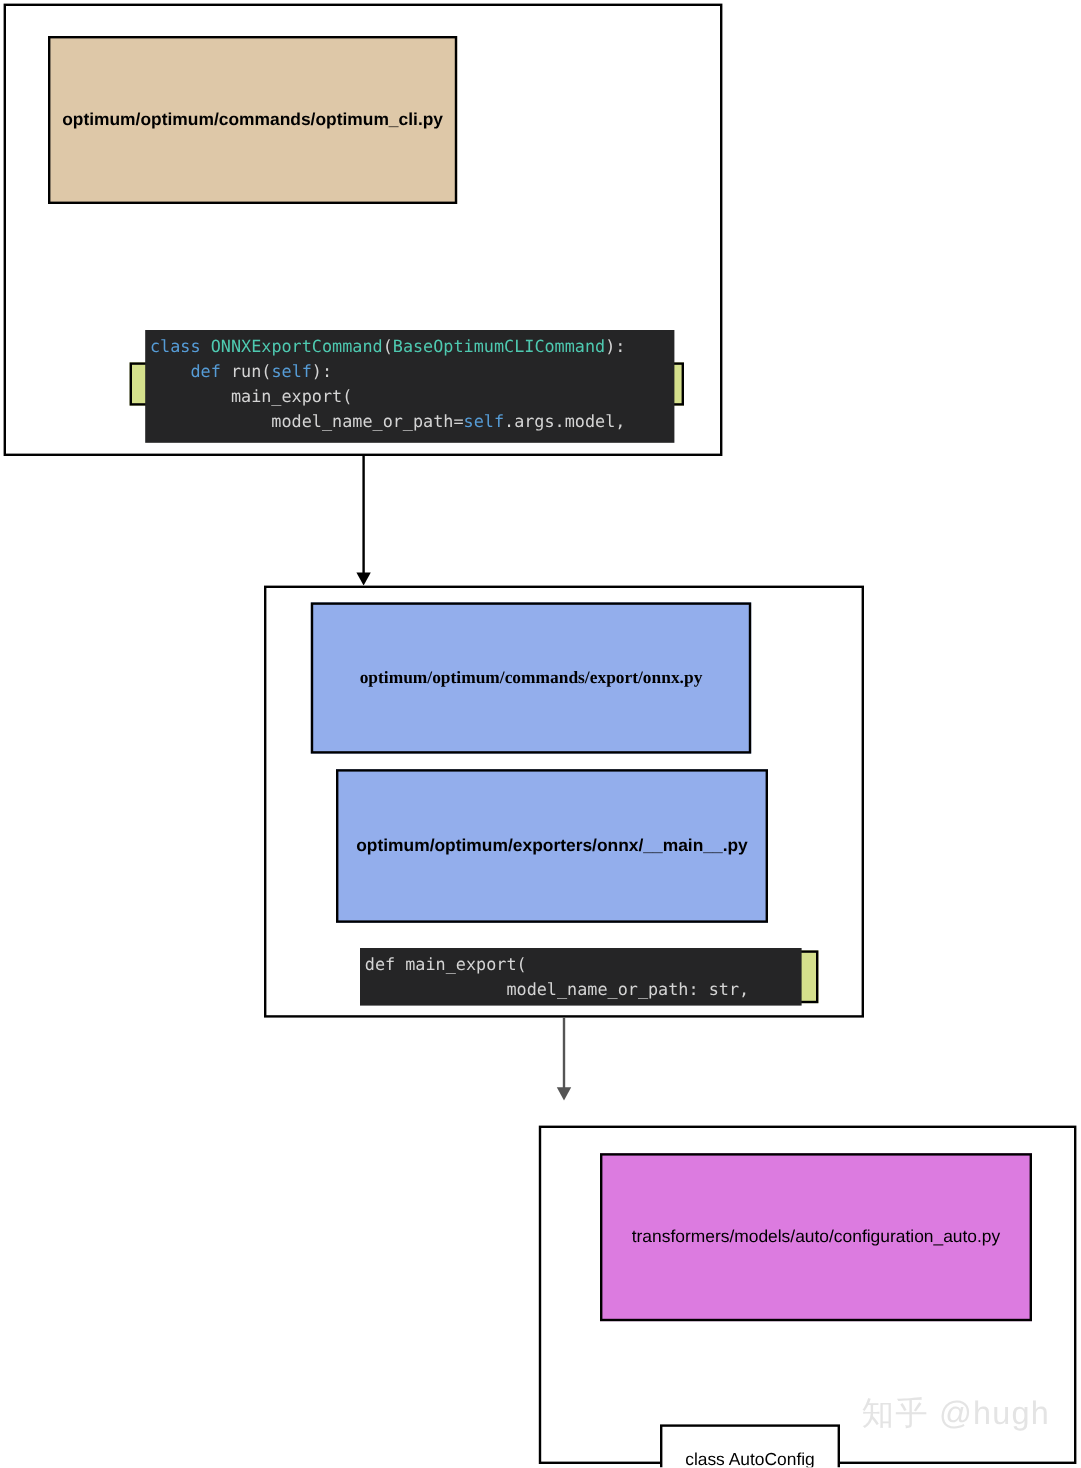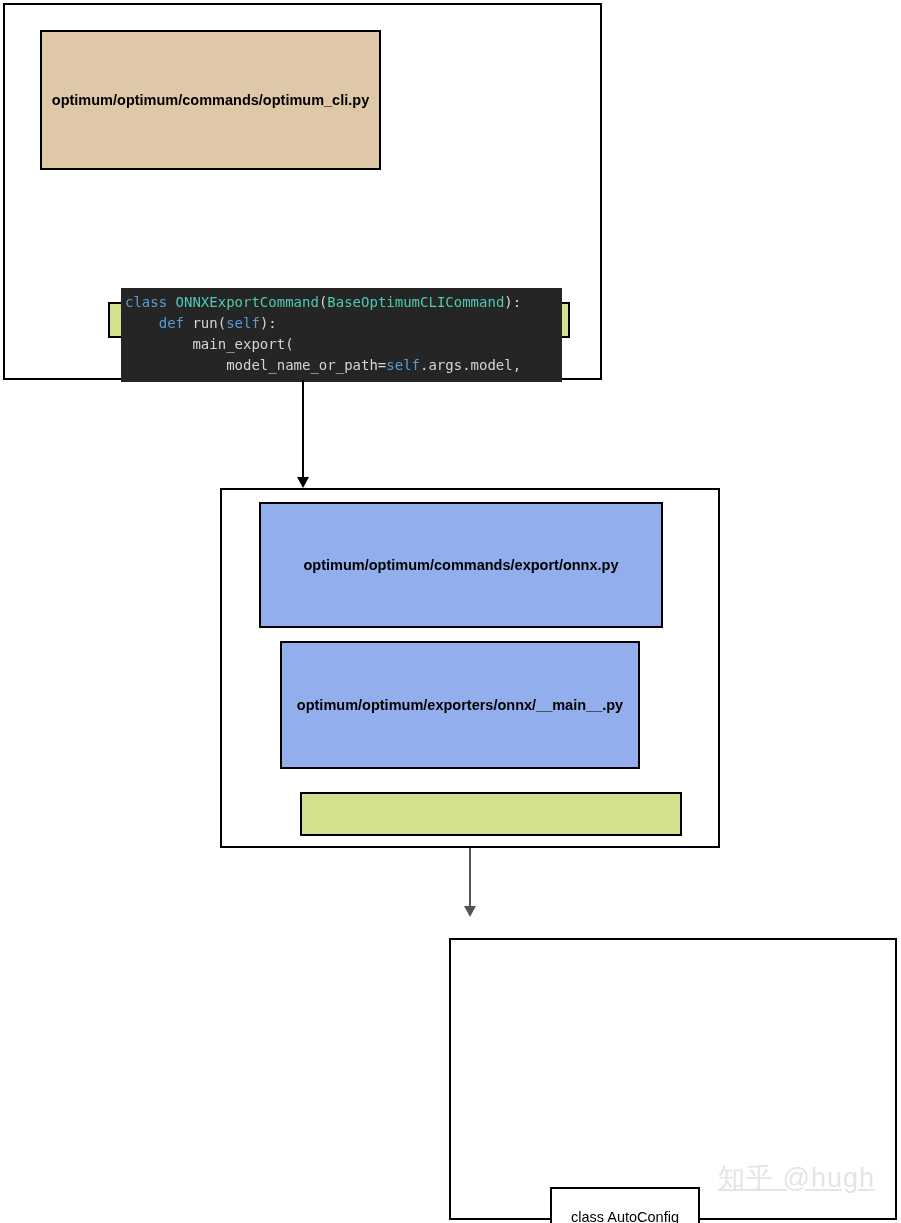--- a/index.html
+++ b/index.html
@@ -108,50 +108,55 @@
 
   <div class="node-box node-tan" style="left:40px; top:30px; width:341px; height:140px;">
     <span>optimum/optimum/commands/optimum_cli.py</span>
   </div>
 
 
   <div class="node-box node-green" style="left:108px; top:302px; width:462px; height:36px;">
     <span></span>
   </div>
 
-  <div class="code-block" style="left:121px; top:288px; width:441px; height:94px;"><span class="tok-kw">class </span><span class="tok-type">ONNXExportCommand</span><span class="tok-punc">(</span><span class="tok-type">BaseOptimumCLICommand</span><span class="tok-punc">):</span>
+  <div class="code-block" style="left:121px; top:275px; width:441px; height:94px;"><span class="tok-kw">class </span><span class="tok-type">ONNXExportCommand</span><span class="tok-punc">(</span><span class="tok-type">BaseOptimumCLICommand</span><span class="tok-punc">):</span>
 <span class="tok-plain">    </span><span class="tok-kw">def </span><span class="tok-plain">run</span><span class="tok-punc">(</span><span class="tok-self">self</span><span class="tok-punc">):</span>
 <span class="tok-plain">        main_export(</span>
 <span class="tok-plain">            model_name_or_path=</span><span class="tok-self">self</span><span class="tok-plain">.args.model,</span></div>
 
   <div class="arrow-line" style="left:302px; top:380px; height:100px;"></div>
   <div class="arrow-head" style="left:297px; top:477px;"></div>
 
   <div class="group-box" style="left:220px; top:488px; width:500px; height:360px;"></div>
 
-  <div class="node-box node-blue" style="left:259px; top:502px; width:404px; height:126px;">
+  <div class="node-box node-blue" style="left:259px; top:502px; width:367px; height:126px;font-family:Liberation Serif, serif;">
     <span>optimum/optimum/commands/export/onnx.py</span>
   </div>
 
   <div class="node-box node-blue" style="left:280px; top:641px; width:360px; height:128px;text-align:right;">
     <span>optimum/optimum/exporters/onnx/__main__.py</span>
   </div>
 
   <div class="node-box node-green" style="left:300px; top:792px; width:382px; height:44px;">
     <span></span>
   </div>
 
+  <div class="code-block" style="left:300px; top:790px; width:368px; height:48px;"><span class="tok-plain">def main_export(</span>
+<span class="tok-plain">              model_name_or_path: str,</span></div>
 
   <div class="arrow-line gray" style="left:469px; top:848px; height:62px;"></div>
   <div class="arrow-head gray" style="left:464px; top:906px;"></div>
 
   <div class="group-box" style="left:449px; top:938px; width:448px; height:282px;"></div>
 
+  <div class="node-box node-magenta" style="left:500px; top:961px; width:360px; height:140px;">
+    <span>transformers/models/auto/configuration_auto.py</span>
+  </div>
 
   <div class="node-box node-white" style="left:550px; top:1187px; width:150px; height:60px;">
     <span>class AutoConfig</span>
   </div>
 
-  <div class="watermark" style="left:718px; top:1160px;text-decoration:underline;">
+  <div class="watermark" style="left:718px; top:1160px;">
     <span>知乎 @hugh</span>
   </div>
 
 </div>
 
 </body></html>

